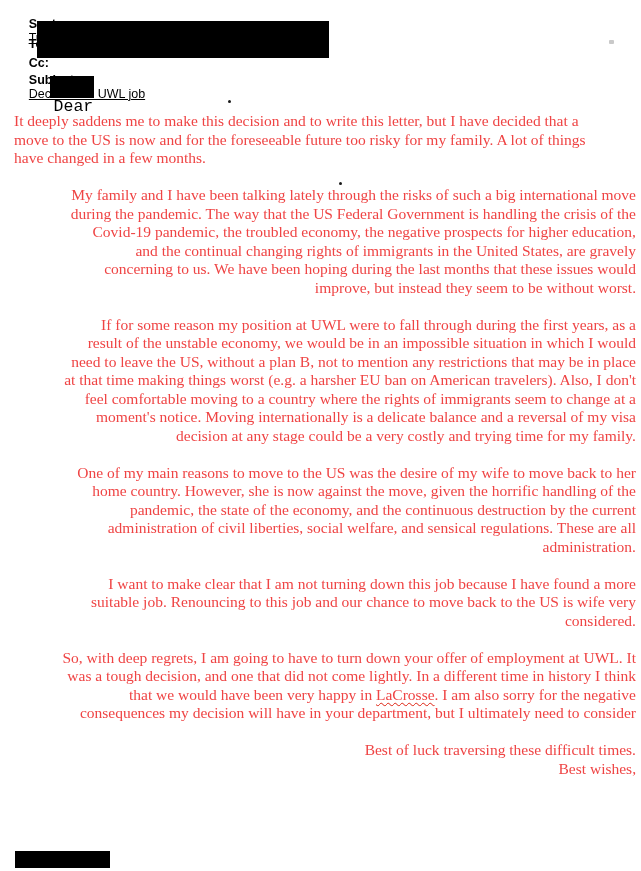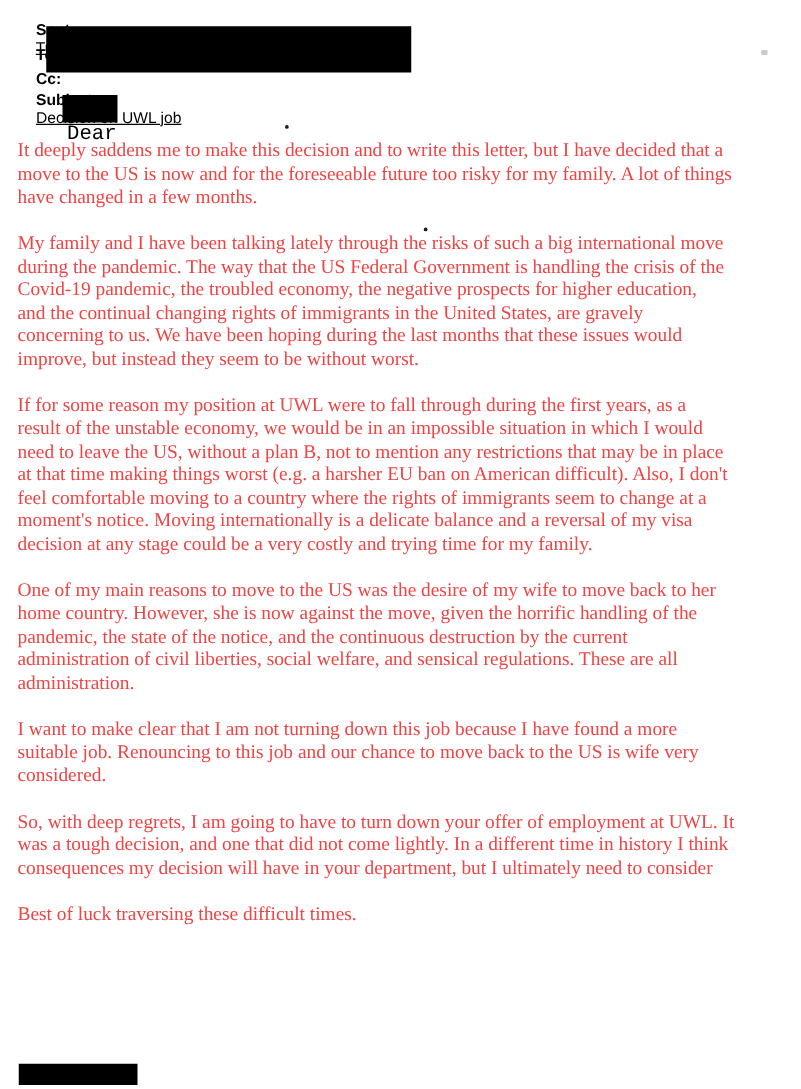--- a/index.html
+++ b/index.html
@@ -51,21 +51,21 @@
   .letter-body {
     position: absolute;
     left: 14px;
     top: 112px;
     width: 622px;
     font-family: "Liberation Serif", serif;
     font-size: 15.5px;
     line-height: 18.5px;
     color: #ef4444;
   }
-  .para + .para { margin-top: 18.5px; }
+  .para + .para { margin-top: 18.5px; text-align: right; }
   .line { white-space: pre; }
   .misspell {
     text-decoration: underline;
     text-decoration-style: wavy;
     text-decoration-color: #dd2211;
     text-decoration-thickness: 1px;
     text-underline-offset: 2px;
   }
 
   
@@ -113,44 +113,46 @@
         <div class="line">during the pandemic. The way that the US Federal Government is handling the crisis of the</div>
         <div class="line">Covid-19 pandemic, the troubled economy, the negative prospects for higher education,</div>
         <div class="line">and the continual changing rights of immigrants in the United States, are gravely</div>
         <div class="line">concerning to us. We have been hoping during the last months that these issues would</div>
         <div class="line">improve, but instead they seem to be without worst.</div>
       </div>
       <div class="para">
         <div class="line">If for some reason my position at UWL were to fall through during the first years, as a</div>
         <div class="line">result of the unstable economy, we would be in an impossible situation in which I would</div>
         <div class="line">need to leave the US, without a plan B, not to mention any restrictions that may be in place</div>
-        <div class="line">at that time making things worst (e.g. a harsher EU ban on American difficult). Also, I don't</div>
+        <div class="line">at that time making things worst (e.g. a harsher EU ban on American travelers). Also, I don't</div>
         <div class="line">feel comfortable moving to a country where the rights of immigrants seem to change at a</div>
         <div class="line">moment's notice. Moving internationally is a delicate balance and a reversal of my visa</div>
         <div class="line">decision at any stage could be a very costly and trying time for my family.</div>
       </div>
       <div class="para">
         <div class="line">One of my main reasons to move to the US was the desire of my wife to move back to her</div>
         <div class="line">home country. However, she is now against the move, given the horrific handling of the</div>
-        <div class="line">pandemic, the state of the notice, and the continuous destruction by the current</div>
+        <div class="line">pandemic, the state of the economy, and the continuous destruction by the current</div>
         <div class="line">administration of civil liberties, social welfare, and sensical regulations. These are all</div>
         <div class="line">administration.</div>
       </div>
       <div class="para">
         <div class="line">I want to make clear that I am not turning down this job because I have found a more</div>
         <div class="line">suitable job. Renouncing to this job and our chance to move back to the US is wife very</div>
         <div class="line">considered.</div>
       </div>
       <div class="para">
         <div class="line">So, with deep regrets, I am going to have to turn down your offer of employment at UWL. It</div>
         <div class="line">was a tough decision, and one that did not come lightly. In a different time in history I think</div>
+        <div class="line">that we would have been very happy in <span class="misspell">LaCrosse</span>. I am also sorry for the negative</div>
         <div class="line">consequences my decision will have in your department, but I ultimately need to consider</div>
       </div>
       <div class="para">
         <div class="line">Best of luck traversing these difficult times.</div>
+        <div class="line">Best wishes,</div>
       </div>
     </div>
 
   <div class="redaction redact-signature"></div>
 
   <div class="speck speck-1"></div>
   <div class="speck speck-2"></div>
   <div class="speck speck-3"></div>
 
 </div>

